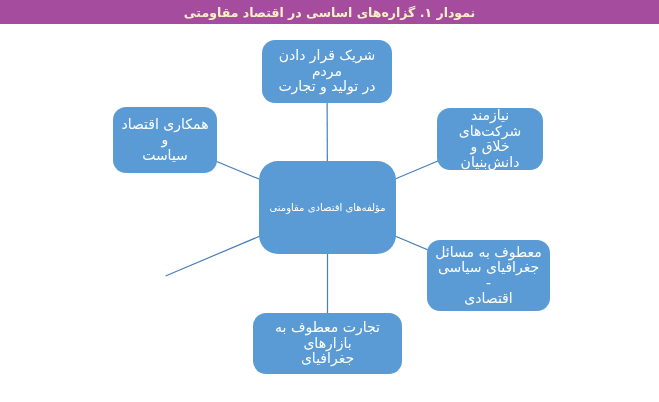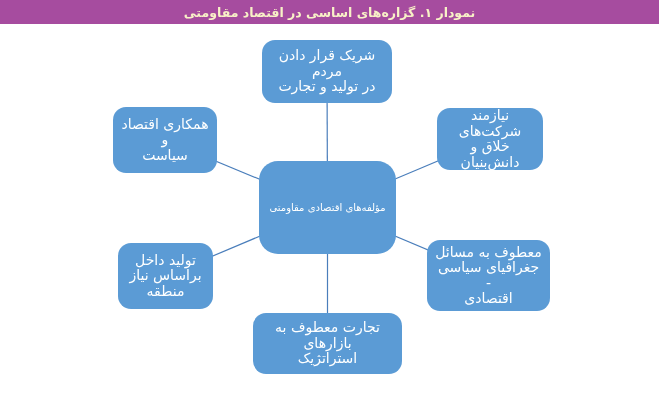--- a/index.html
+++ b/index.html
@@ -94,26 +94,21 @@
           <span class="node-label">نیازمند شرکت‌های
 خلاق و دانش‌بنیان</span>
         </div>
         <div class="node" style="left: 427px; top: 240px; width: 123px; height: 71px; background: rgb(91, 155, 213); color: rgb(254, 255, 255); align-items: center;">
           <span class="node-label">معطوف به مسائل
 جغرافیای سیاسی -
 اقتصادی</span>
         </div>
         <div class="node" style="left: 253px; top: 313px; width: 149px; height: 61px; background: rgb(91, 155, 213); color: rgb(254, 255, 255);">
           <span class="node-label">تجارت معطوف به بازارهای
-استراتژیک</span>
-        </div>
-        <div class="node" style="left: 118px; top: 243px; width: 95px; height: 66px; background: rgb(91, 155, 213); color: rgb(254, 255, 255);">
-          <span class="node-label">تولید داخل
-براساس نیاز
-منطقه</span>
+جغرافیای</span>
         </div>
         <div class="node" style="left: 113px; top: 107px; width: 104px; height: 66px; background: rgb(91, 155, 213); color: rgb(254, 255, 255);">
           <span class="node-label">همکاری اقتصاد و
 سیاست</span>
         </div>
         <div class="node center" style="left: 259px; top: 161px; width: 137px; height: 93px; background: rgb(91, 155, 213); color: rgb(254, 255, 255);">
           <span class="node-label">مؤلفه‌های اقتصادی مقاومتی</span>
         </div>
       </div>
   </div>

